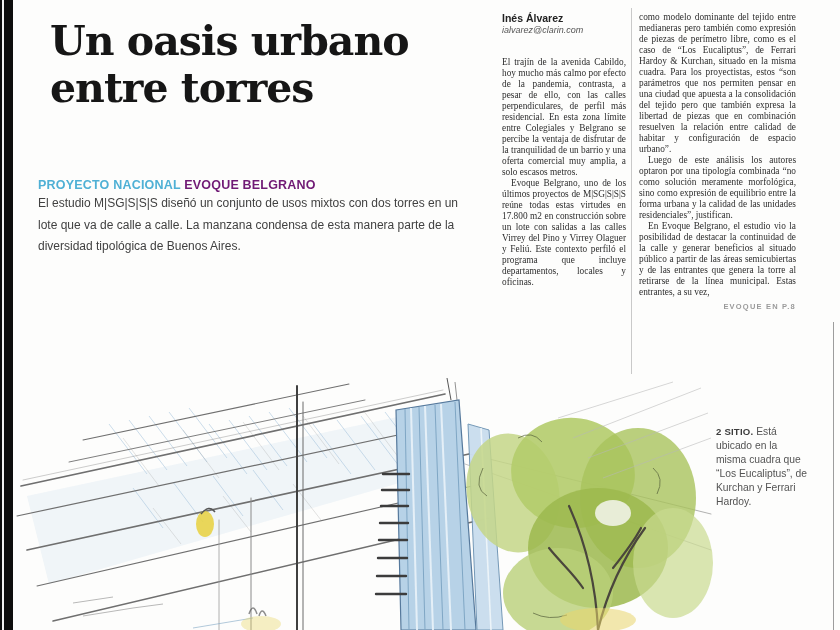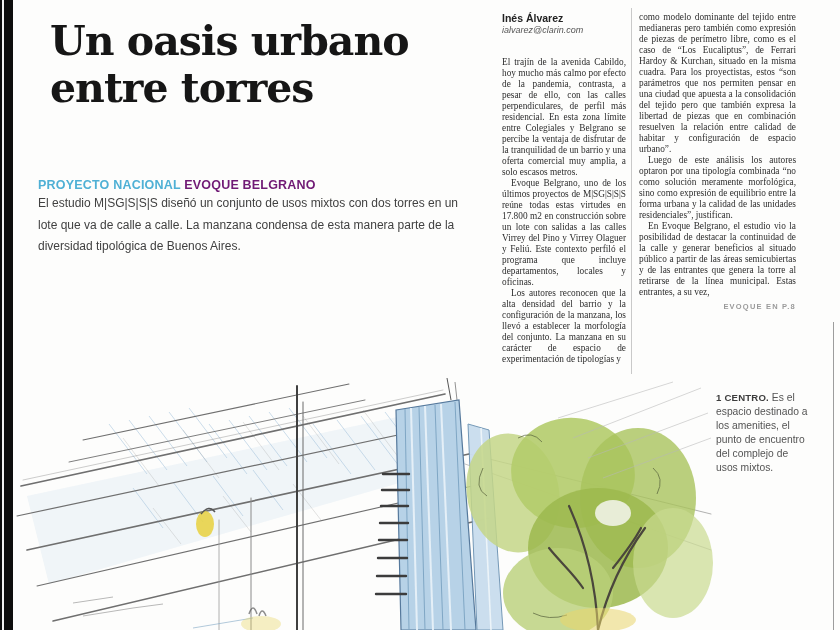--- a/index.html
+++ b/index.html
@@ -71,36 +71,35 @@
 <p class="lede">El estudio M|SG|S|S|S diseñó un conjunto de usos mixtos con dos torres en un lote que va de calle a calle. La manzana condensa de esta manera parte de la diversidad tipológica de Buenos Aires.</p>
 
 <div class="byline">
   <div class="author">Inés Álvarez</div>
   <div class="mail">ialvarez@clarin.com</div>
 </div>
 
 <div class="col col1">
   <p>El trajín de la avenida Cabildo, hoy mucho más calmo por efecto de la pandemia, contrasta, a pesar de ello, con las calles perpendiculares, de perfil más residencial. En esta zona límite entre Colegiales y Belgrano se percibe la ventaja de disfrutar de la tranquilidad de un barrio y una oferta comercial muy amplia, a solo escasos metros.</p>
   <p class="ind">Evoque Belgrano, uno de los últimos proyectos de M|SG|S|S|S reúne todas estas virtudes en 17.800 m2 en construcción sobre un lote con salidas a las calles Virrey del Pino y Virrey Olaguer y Feliú. Este contexto perfiló el programa que incluye departamentos, locales y oficinas.</p>
-  <p class="ind">Los autores reconocen que la alta densidad del barrio y la configuración de la manzana, los llevó a establecer la morfología del conjunto. La manzana en su carácter de espacio de experimentación de tipologías y</p>
 </div>
 
 <div class="rule rule-cols"></div>
 
 <div class="col col2">
   <p>como modelo dominante del tejido entre medianeras pero también como expresión de piezas de perímetro libre, como es el caso de “Los Eucaliptus”, de Ferrari Hardoy &amp; Kurchan, situado en la misma cuadra. Para los proyectistas, estos “son parámetros que nos permiten pensar en una ciudad que apuesta a la consolidación del tejido pero que también expresa la libertad de piezas que en combinación resuelven la relación entre calidad de habitar y configuración de espacio urbano”.</p>
   <p class="ind">Luego de este análisis los autores optaron por una tipología combinada “no como solución meramente morfológica, sino como expresión de equilibrio entre la forma urbana y la calidad de las unidades residenciales”, justifican.</p>
   <p class="ind">En Evoque Belgrano, el estudio vio la posibilidad de destacar la continuidad de la calle y generar beneficios al situado público a partir de las áreas semicubiertas y de las entrantes que genera la torre al retirarse de la línea municipal. Estas entrantes, a su vez,</p>
   <div class="sigue">EVOQUE EN P.8</div>
 </div>
 
 <aside class="captions">
-  <div class="caption">
-    <span class="lab">1 CENTRO.</span>
-    <span>Es el espacio destinado a los amenities, el punto de encuentro del complejo de usos mixtos.</span>
+  <div class="caption second">
+    <span class="lab">2 SITIO.</span>
+    <span>Está ubicado en la misma cuadra que “Los Eucaliptus”, de Kurchan y Ferrari Hardoy.</span>
   </div>
 </aside>
 
 <div class="rule rule-right"></div>
 
 <svg class="sketch" viewBox="0 0 700 252" width="700" height="252" xmlns="http://www.w3.org/2000/svg">
 
   <polygon points="14,118 436,28 452,86 36,206" fill="#dbe7f1" opacity="0.38"></polygon>
 
   <g stroke="#a9c6de" stroke-width="1" opacity="0.6">

